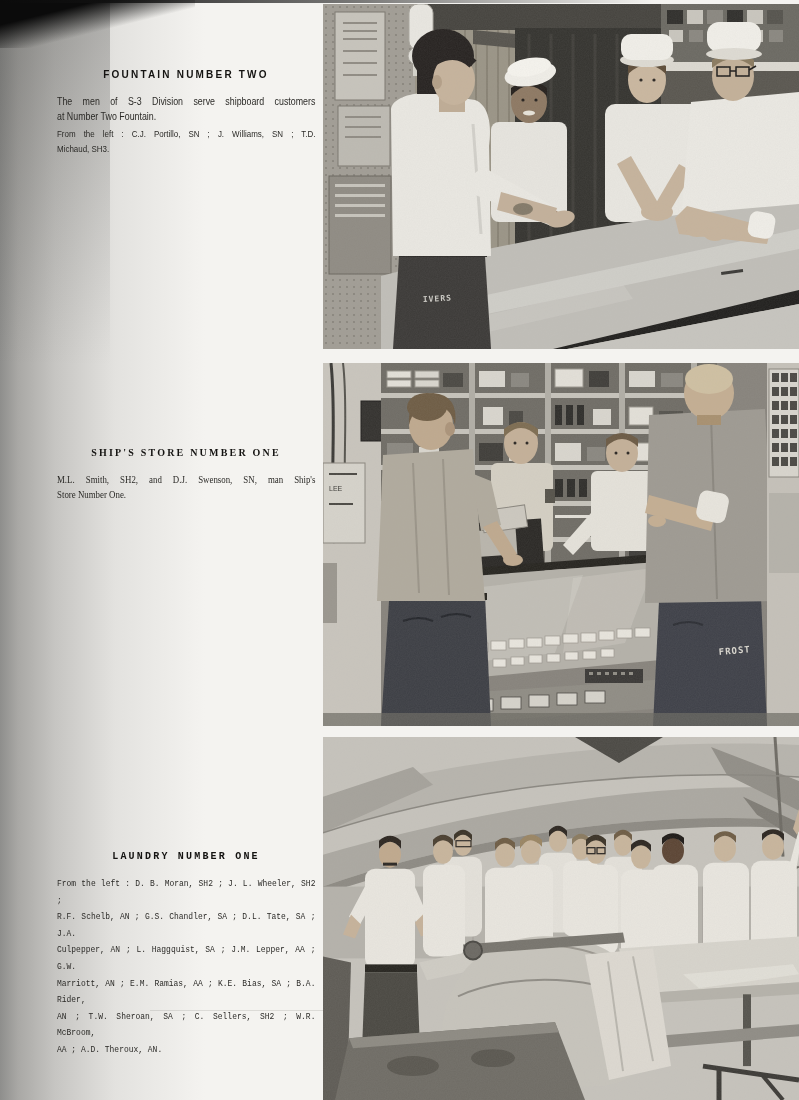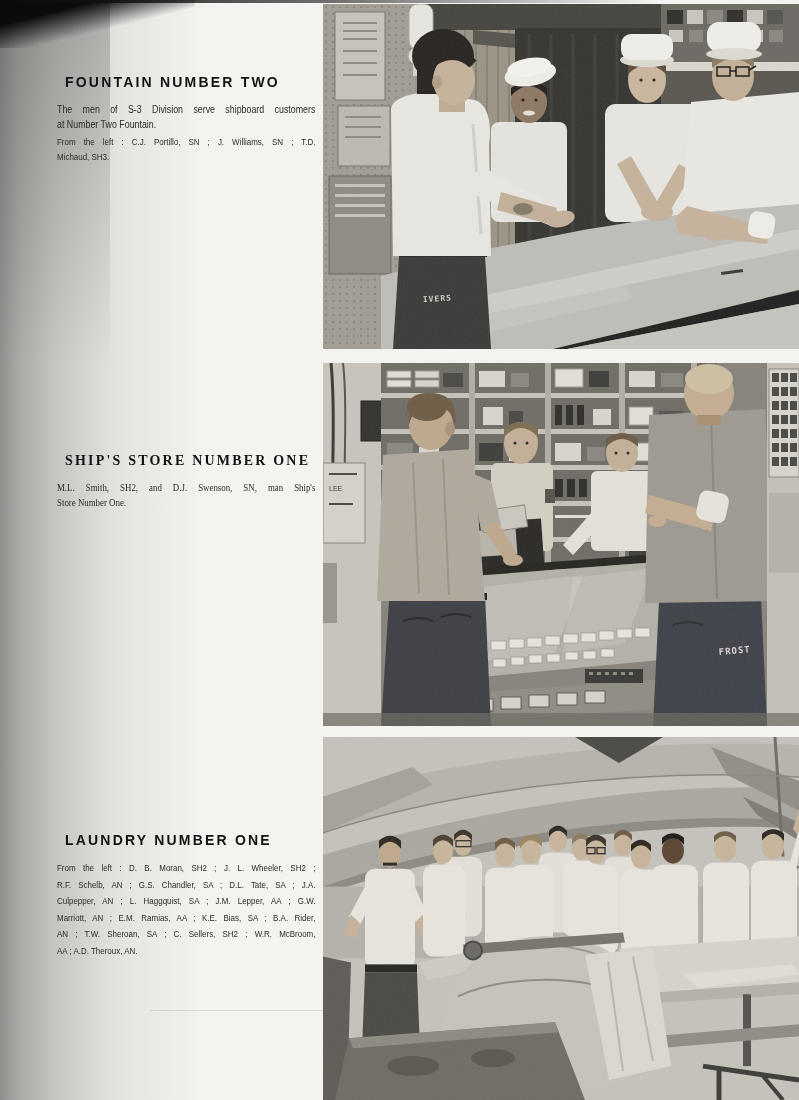--- a/index.html
+++ b/index.html
@@ -10,32 +10,32 @@
     background:linear-gradient(90deg,#8e8e8c 0,#a9a8a5 18px,#c6c5c2 55px,#e3e2df 115px,rgba(244,243,240,0) 205px);}
   .gutter-top{position:absolute;left:0;top:0;width:110px;height:430px;pointer-events:none;
     background:linear-gradient(180deg,rgba(58,58,56,.30),rgba(58,58,56,0) 85%);}
   .corner{position:absolute;left:0;top:0;width:195px;height:48px;pointer-events:none;
     background:linear-gradient(to bottom right,#0b0b0b 26%,rgba(11,11,11,0) 58%);}
   .top-edge{position:absolute;left:0;top:0;width:655px;height:3px;pointer-events:none;
     background:linear-gradient(90deg,#0b0b0b,rgba(40,40,40,.6) 55%,rgba(40,40,40,0) 100%);}
   .crease{position:absolute;left:150px;top:1010px;width:430px;height:1px;background:rgba(110,110,105,.18);}
   
   .caption{position:absolute;width:258px;}
-  .caption h2{margin:8px;font-size:14px;line-height:17px;font-weight:700;letter-spacing:2.2px;
-    color:#141311;white-space:nowrap;}
+  .caption h2{margin:0;font-size:10px;line-height:17px;font-weight:700;letter-spacing:2.2px;
+    text-align:center;color:#141311;white-space:nowrap;}
   .cap-scale{width:292px;transform:scaleX(0.885);transform-origin:0 0;margin-top:11px;}
   .cap-line{margin:0;font-size:10px;line-height:15px;text-align:justify;text-align-last:justify;color:#2b2a27;}
   .cap-line.end{text-align-last:left;}
   .credit{margin-top:3px;}
   .credit .cap-line{font-size:9px;line-height:14.5px;}
   .s3 .credit{margin-top:0;}
   .s3 .credit .cap-line{font-size:9px;line-height:16.6px;}
   .s1{left:57px;top:66px;}
   .s2{left:57px;top:444px;font-family:Liberation Serif, serif;}
-  .s3{left:57px;top:824px;}
+  .s3{left:57px;top:848px;font-family:Liberation Mono, monospace;}
   
   .photo{position:absolute;left:323px;width:476px;margin:0;}
   .photo svg{display:block;width:100%;height:100%;}
   .p1{top:4px;height:345px;}
   .p2{top:363px;height:363px;}
   .p3{top:737px;height:363px;}
   .stencil{font-family:"DejaVu Sans Mono",monospace;font-weight:bold;}
 </style>
 </head>
 <body>

